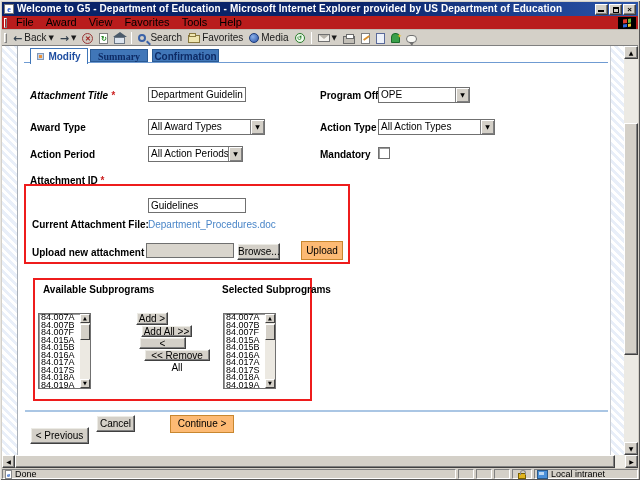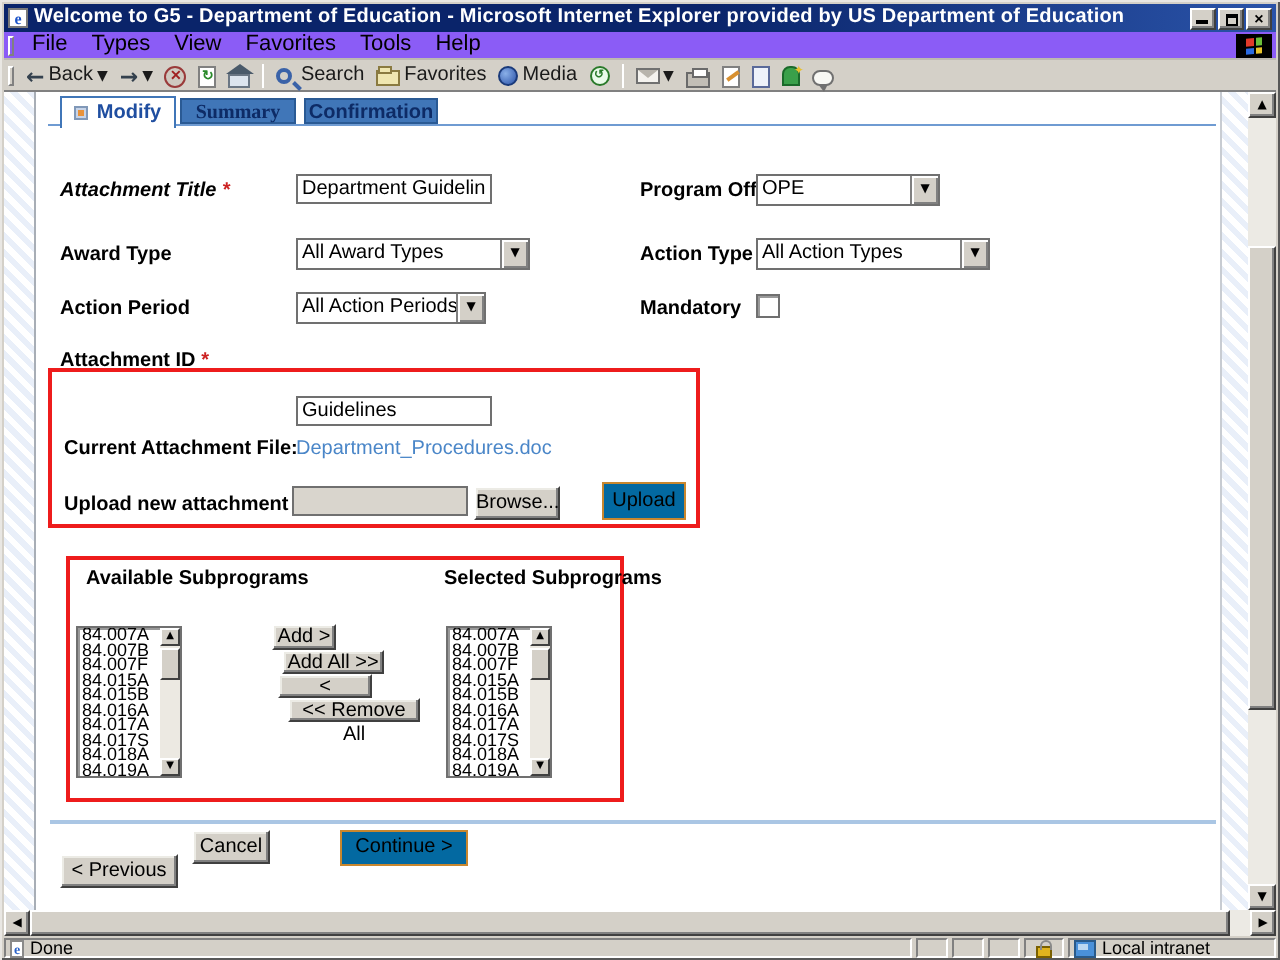--- a/index.html
+++ b/index.html
@@ -17,21 +17,21 @@
   .title-text { color:#fff; font:bold 10px/12px "Liberation Sans",sans-serif; white-space:nowrap;
                 overflow:hidden; flex:1; letter-spacing:0.1px; }
   .winbtns { display:flex; gap:1px; }
   .winbtn { width:13px; height:11px; background:#d4d0c8; border:1px solid;
             border-color:#fff #404040 #404040 #fff; box-shadow:inset -1px -1px 0 #808080;
             position:relative; font:bold 8px/9px "Liberation Sans",sans-serif; text-align:center; color:#000; }
   .winbtn .minbar { position:absolute; left:2px; bottom:2px; width:6px; height:2px; background:#000; }
   .winbtn .restbox { position:absolute; left:3px; top:2px; width:6px; height:6px; border:1px solid #000; border-top-width:2px; background:#d4d0c8; }
 
   
-  .menubar { position:absolute; left:2px; top:16px; width:636px; height:14px; background:#8b5cf6;
+  .menubar { position:absolute; left:2px; top:16px; width:636px; height:14px; background:#b91c1c;
              display:flex; align-items:center; border-bottom:1px solid #bdb9b1; }
   .grip { width:3px; height:10px; margin:0 3px 0 2px; border:1px solid; border-color:#fff #808080 #808080 #fff; }
   .menu-item { font:11px/13px "Liberation Sans",sans-serif; color:#000; padding:0 6px; }
   .menubar .spacer { flex:1; }
   .ie-logo { width:18px; height:12px; background:#000; margin-right:2px; position:relative; }
   .flag { position:absolute; left:5px; top:2px; width:8px; height:8px; display:grid;
           grid-template-columns:1fr 1fr; grid-template-rows:1fr 1fr; gap:1px; transform:skewY(-6deg); }
   .flag i:nth-child(1){background:#e03a2a;} .flag i:nth-child(2){background:#6bbf3a;}
   .flag i:nth-child(3){background:#2a6ae0;} .flag i:nth-child(4){background:#e8c42a;}
 
@@ -101,21 +101,21 @@
               box-shadow:inset 1px 1px 0 #9a9a9a; }
 
   .redbox { position:absolute; border:2px solid #ee1c1c; }
   .upload-heading { position:absolute; font:bold 11px/13px "Liberation Sans",sans-serif; color:#666360; }
   .filelink { position:absolute; font:10px/12px "Liberation Sans",sans-serif; color:#4a86c8; }
   .gray-input { background:#d9d5cd; }
 
   .btn3d { background:#d4d0c8; border:1px solid; border-color:#fff #404040 #404040 #fff;
            box-shadow:inset -1px -1px 0 #808080, inset 1px 1px 0 #ecebe5;
            font:10px/12px "Liberation Sans",sans-serif; color:#000; text-align:center; }
-  .btn-orange { background:#0369a1; border:1px solid #c8872f; font:10px/12px "Liberation Sans",sans-serif;
+  .btn-orange { background:#fdba74; border:1px solid #c8872f; font:10px/12px "Liberation Sans",sans-serif;
                 color:#000; text-align:center; }
 
   
   .listbox { position:absolute; width:53px; height:76px; background:#fff; border:1px solid #707070;
              box-shadow:inset 1px 1px 0 #9a9a9a; display:flex; }
   .lb-items { flex:1; overflow:hidden; padding-left:2px; }
   .lb-item { font:9px/7.5px "Liberation Sans",sans-serif; color:#000; white-space:nowrap; }
   .lb-scroll { width:10px; background:#ece9e2; display:flex; flex-direction:column; }
   .lb-arrow { height:9px; background:#d4d0c8; border:1px solid; border-color:#fff #404040 #404040 #fff;
               font:5px/7px "DejaVu Sans",sans-serif; text-align:center; color:#000; }
@@ -166,21 +166,21 @@
       <div class="winbtn">
           <span class="restbox"></span>
         </div>
       <div class="winbtn">×</div>
     </div>
   </div>
 
   <div class="menubar">
     <div class="grip"></div>
     <div class="menu-item">File</div>
-    <div class="menu-item">Types</div>
+    <div class="menu-item">Award</div>
     <div class="menu-item">View</div>
     <div class="menu-item">Favorites</div>
     <div class="menu-item">Tools</div>
     <div class="menu-item">Help</div>
     <div class="spacer"></div>
     <div class="ie-logo">
         <div class="flag">
           <i></i>
           <i></i>
           <i></i>

